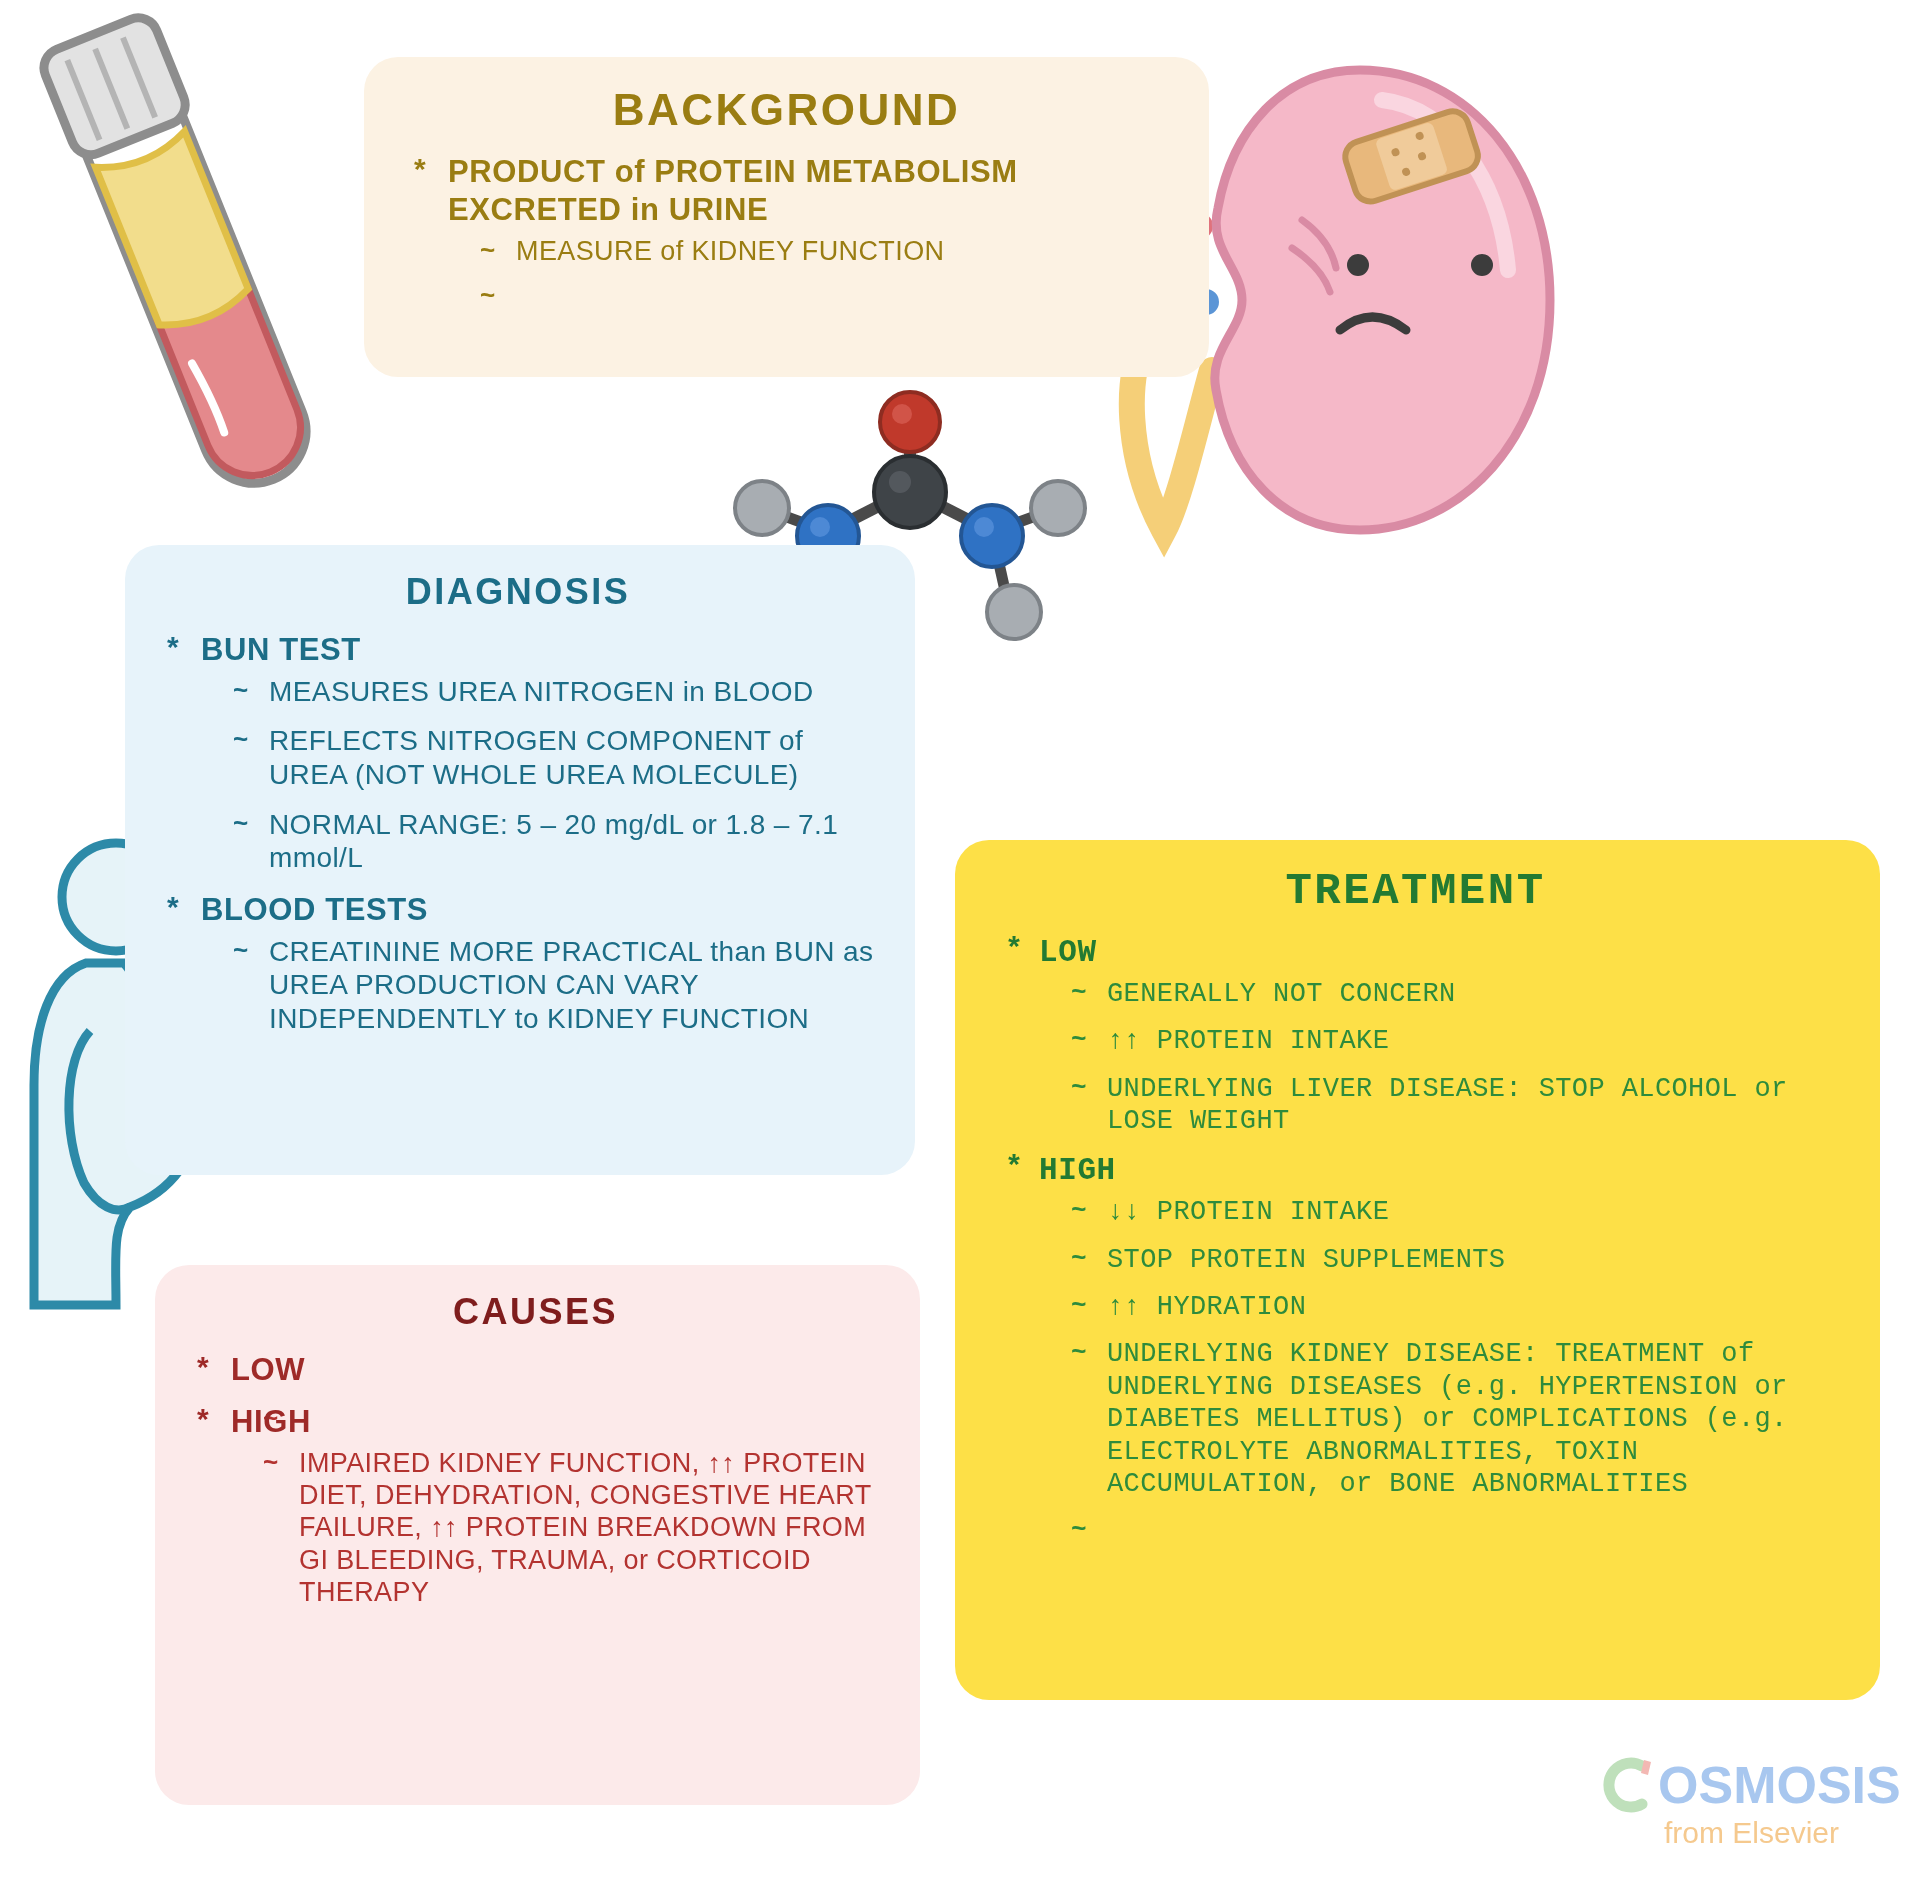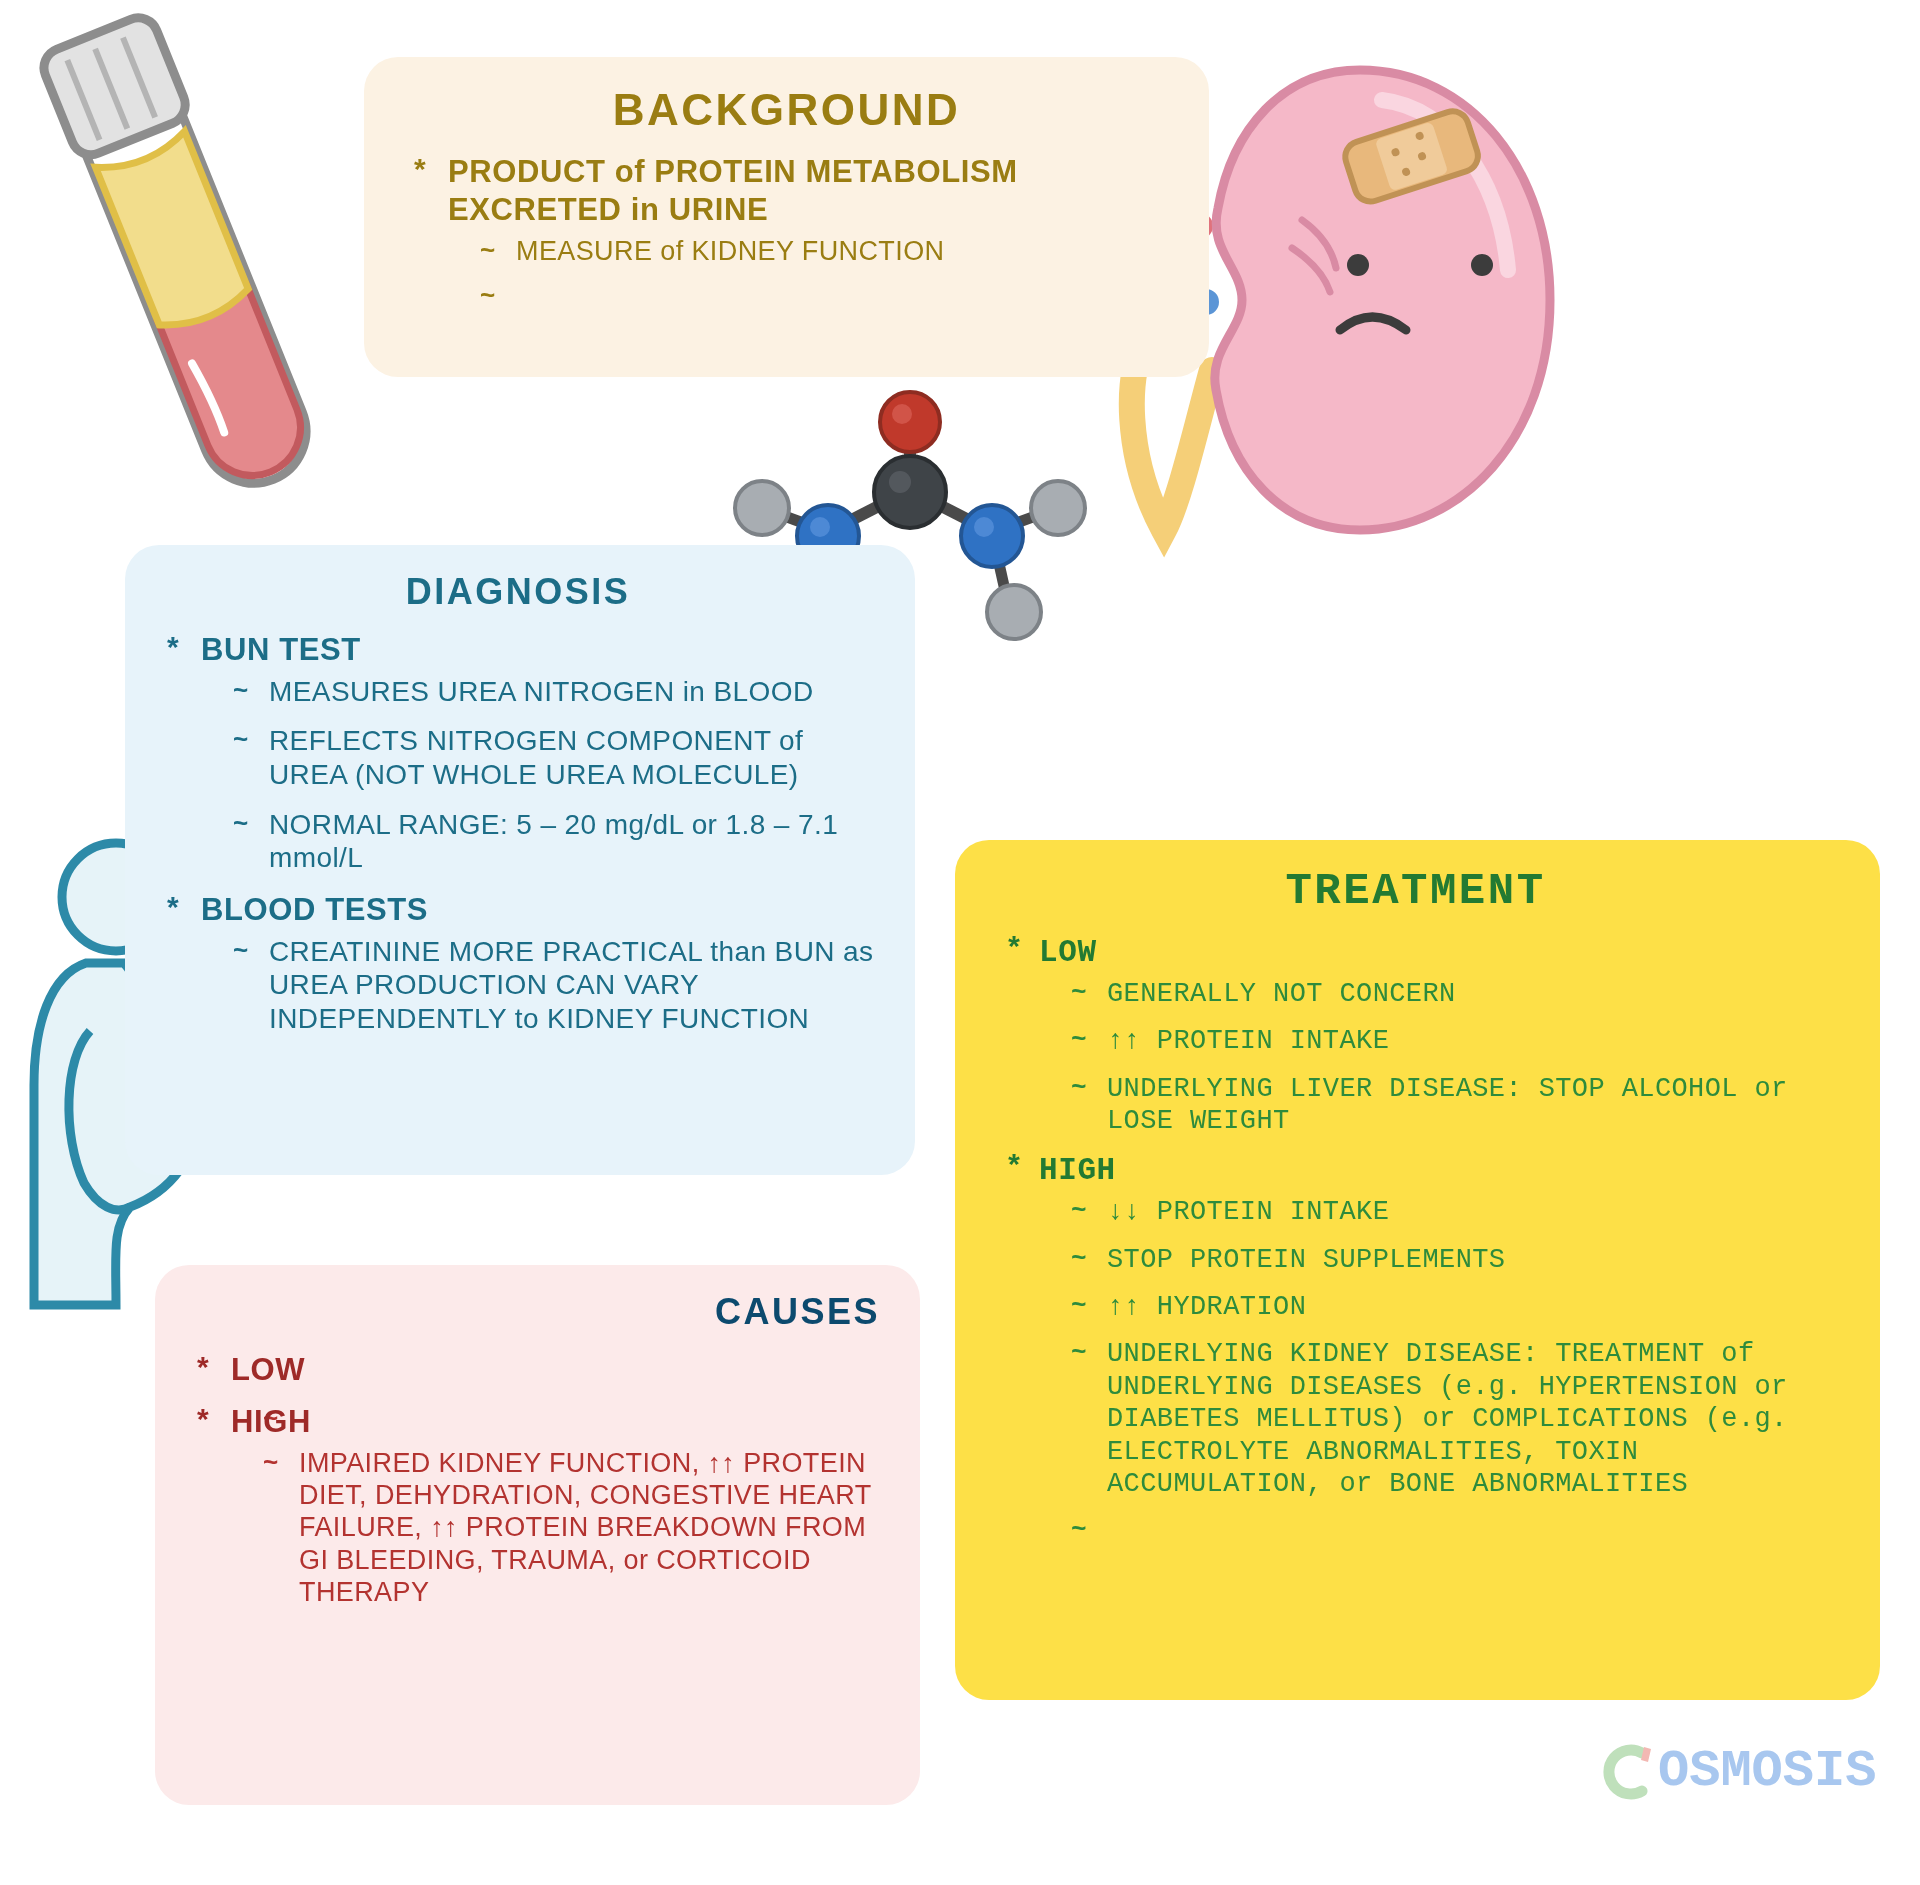--- a/index.html
+++ b/index.html
@@ -41,21 +41,21 @@
   
   .card-title {
     text-align: center;
     font-weight: 700;
     letter-spacing: 2.5px;
     font-size: 36px;
     margin-bottom: 18px;
   }
   #card-background .card-title { color: #9a7d12; font-size: 44px; }
   #card-diagnosis  .card-title { color: #1c6d87; }
-  #card-causes     .card-title { color: #0c4a6e; text-align: right; }
+  #card-causes     .card-title { color: #7f1d1d; }
   #card-treatment  .card-title { color: #237a32; font-size: 44px; }
 
   
   ul { list-style: none; }
 
   .lvl1 > li {
     position: relative;
     padding-left: 40px;
     font-weight: 700;
     letter-spacing: 0.6px;
@@ -119,22 +119,22 @@
   .art { position: absolute; }
   #art-test-tube  { left: 28px;  top: 8px;   width: 320px; height: 520px; }
   #art-kidney     { left: 1030px;top: 30px;  width: 560px; height: 560px; }
   #art-molecule   { left: 720px; top: 380px; width: 380px; height: 290px; }
   #art-pregnant   { left: 20px;  top: 835px; width: 220px; height: 480px; }
 
   
   #osmosis-logo {
     position: absolute; right: 28px; bottom: 22px;
     width: 290px; height: 120px;
-    display: flex; flex-direction: row;
-    align-items: flex-start;  font-family: Liberation Mono, monospace;
+    display: flex; flex-direction: column;
+    align-items: flex-start; justify-content: center;
   }
   #osmosis-logo .logo-row { display: flex; align-items: center; }
   #osmosis-logo .wordmark {
     font-size: 52px; font-weight: 700; color: #a8c7ef;
     letter-spacing: 0px; line-height: 1;
   }
   #osmosis-logo .subtext {
     font-size: 30px; color: #f5c98e; margin-left: 62px; margin-top: 2px;
   }
 </style>

